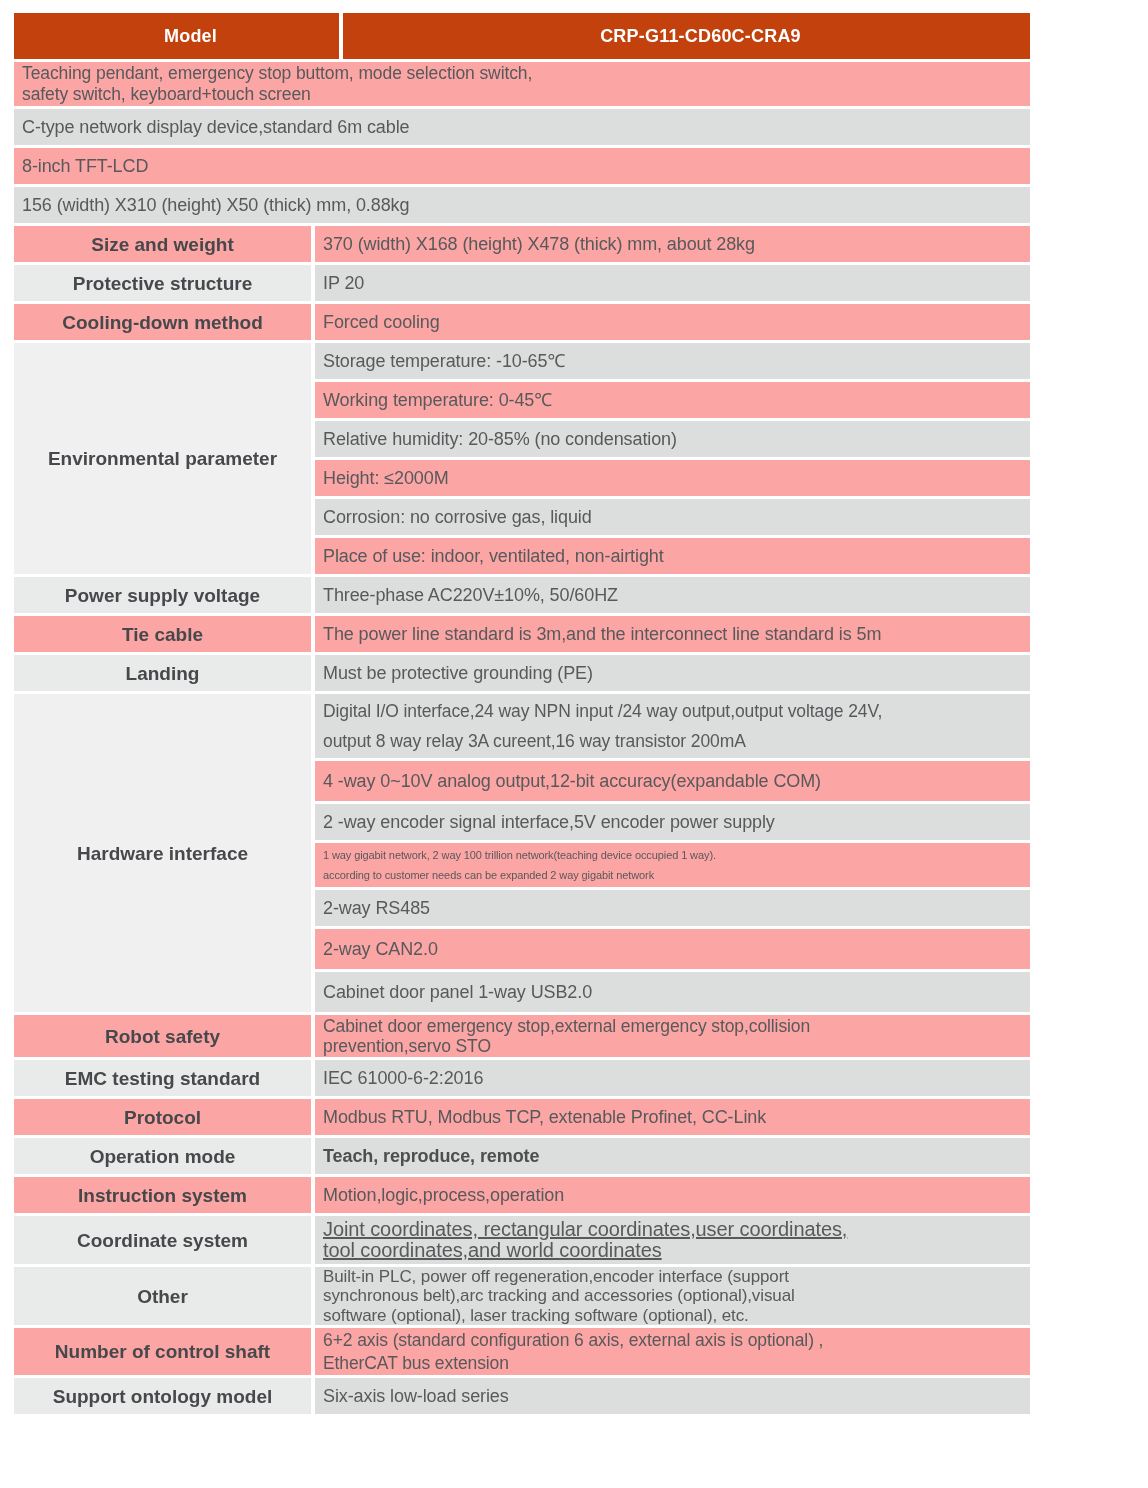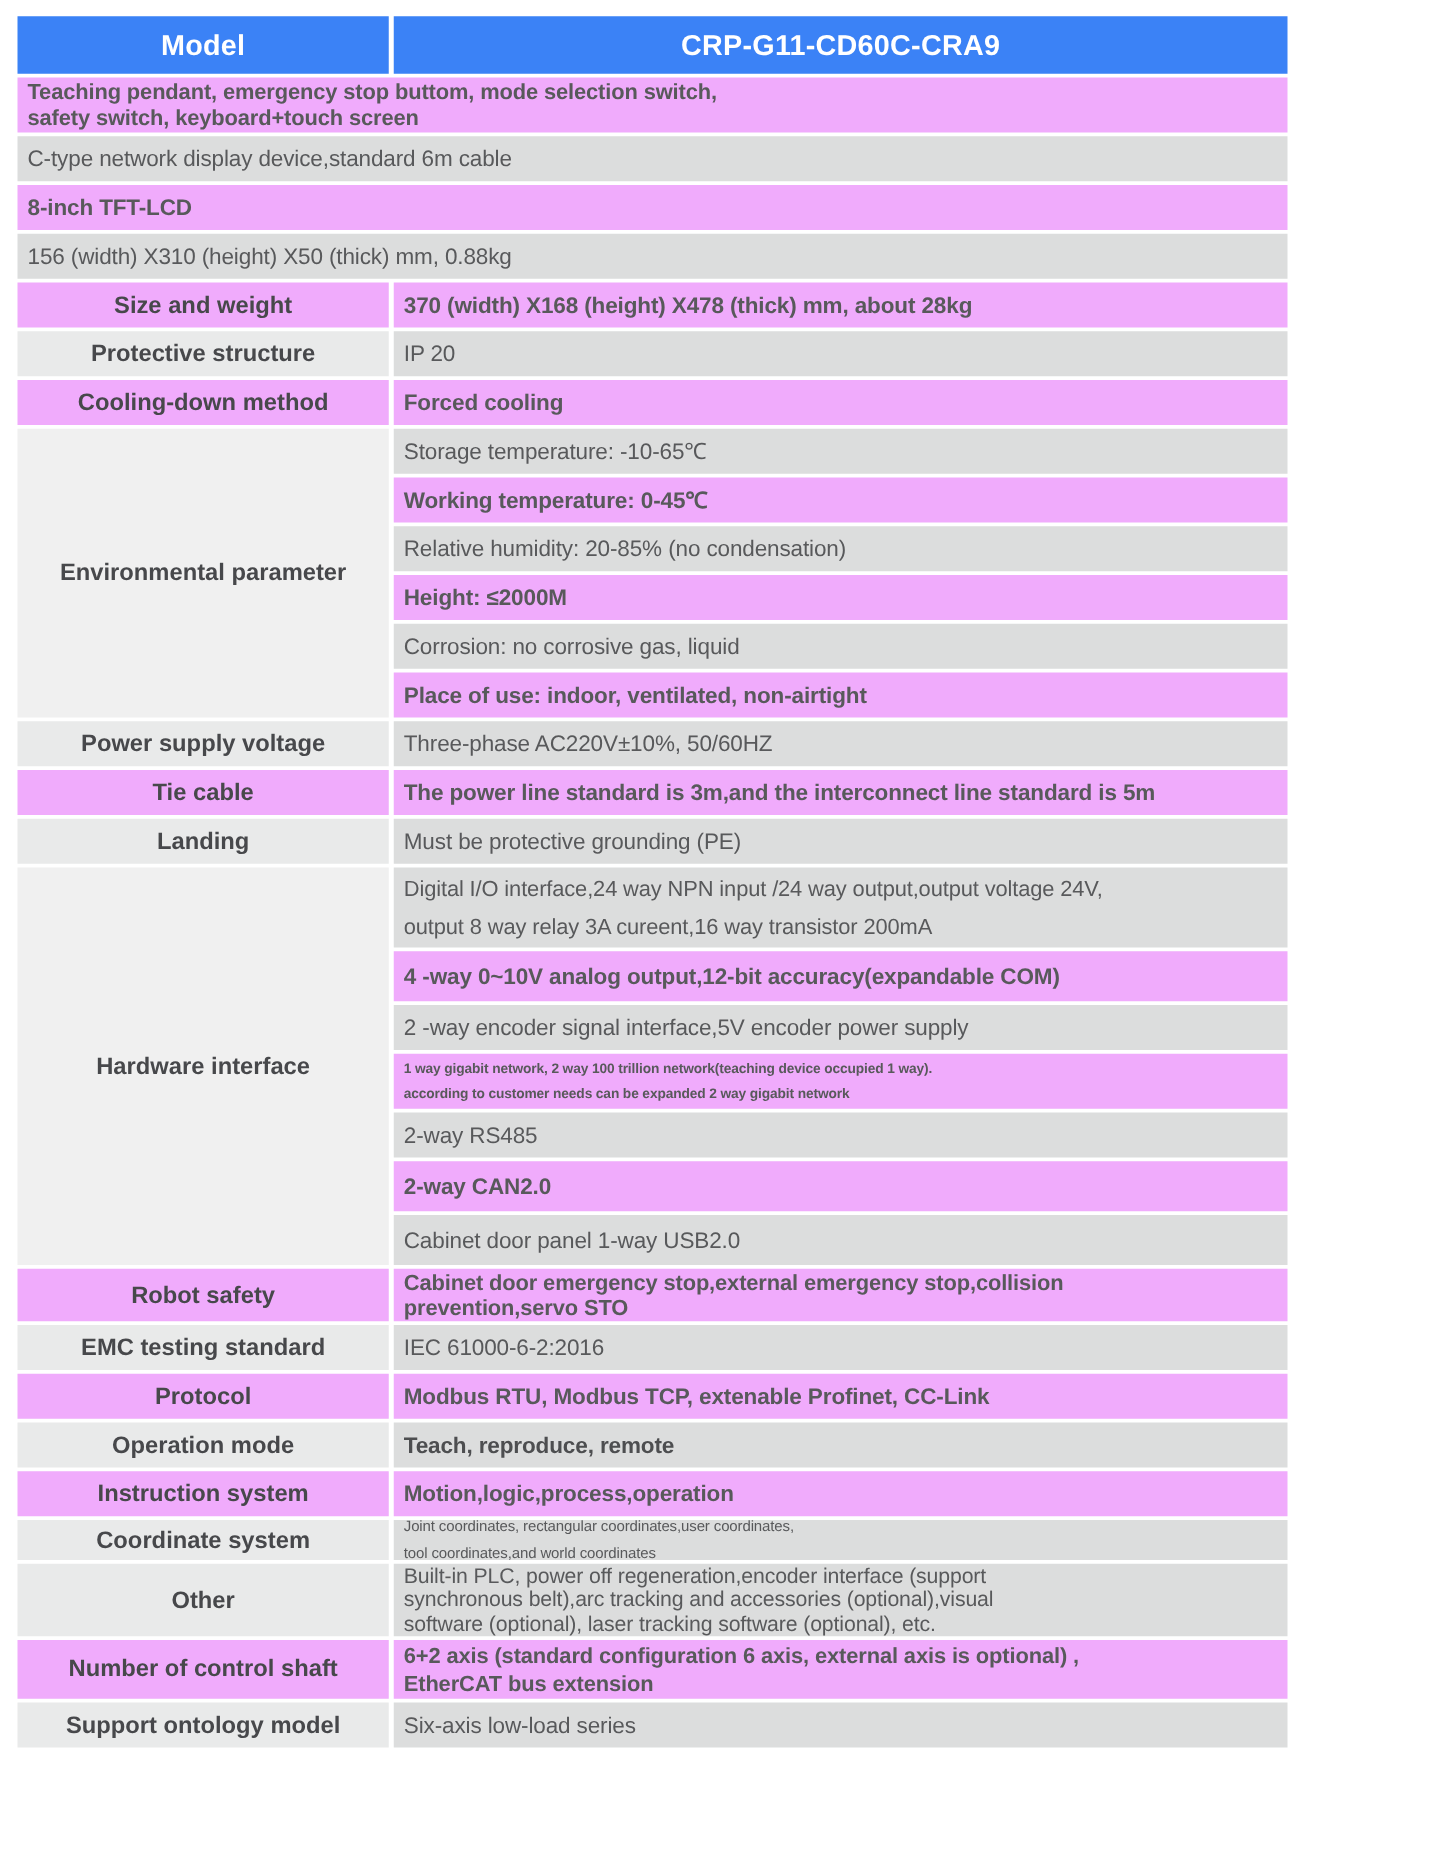--- a/index.html
+++ b/index.html
@@ -4,45 +4,45 @@
 <style>
   html,body{margin:0;padding:0;}
   body{
     width:1148px;height:1488px;background:#ffffff;overflow:hidden;
     font-family:"Liberation Sans", sans-serif;
     -webkit-font-smoothing:antialiased;
   }
   .tbl{margin:13px 0 0 14px;width:1016px;}
   
   .hdr{display:flex;margin-bottom:3px;}
-  .hdr-cell{background:#3b82f6;color:#ffffff;font-weight:bold;font-size:23px;
-    display:flex;align-items:center;justify-content:center;height:46px;letter-spacing:.2px;}
+  .hdr-cell{background:#c2410c;color:#ffffff;font-weight:bold;font-size:18px;
+    display:flex;align-items:center;justify-content:center;height:46px;letter-spacing:.2px;padding-left:28px;}
   .hdr-l{width:297px;margin-right:4px;flex:none;}
   .hdr-r{flex:1;}
   
   .grp{display:flex;margin-bottom:3px;}
   .lbl{width:297px;margin-right:4px;flex:none;display:flex;align-items:center;justify-content:center;
     font-weight:bold;font-size:19px;color:#47484b;text-align:center;line-height:21px;padding:0 6px;box-sizing:border-box;}
   .vals{flex:1;display:flex;flex-direction:column;gap:3px;}
   .val{display:flex;align-items:center;padding:0 10px 0 8px;font-size:18px;color:#58595b;
     white-space:pre-line;line-height:21px;letter-spacing:-0.1px;}
   
-  .w{background:#f0abfc;font-weight:bold;}
+  .w{background:#fca5a5;}
   .g{background:#dcdddd;}
   .lg{background:#e9eaea;}
   .lm{background:#f0f0f0;}
   
   .h1{height:36px;}
   .h1a{height:40px;}
   .h2t{height:44px;font-size:17.5px;}
   .hbig{height:64px;line-height:30px;font-size:17.5px;}
   .h2sc{height:42px;line-height:20px;font-size:16.5px;}
   .h2g{height:44px;line-height:20px;font-size:11px;}
   .h2r{height:42px;line-height:20px;font-size:17.5px;}
-  .h2c{height:32px;line-height:21px;font-size:12px;}
+  .h2c{height:48px;line-height:21px;font-size:20px;text-decoration:underline;}
   .h3{height:58px;line-height:19.5px;font-size:17px;}
   .h2n{height:47px;line-height:23px;font-size:17.5px;}
   .bold{font-weight:bold;color:#4d4e50;}
 </style>
 </head>
 <body>
 
 <div class="tbl">
 
   <div class="hdr">

